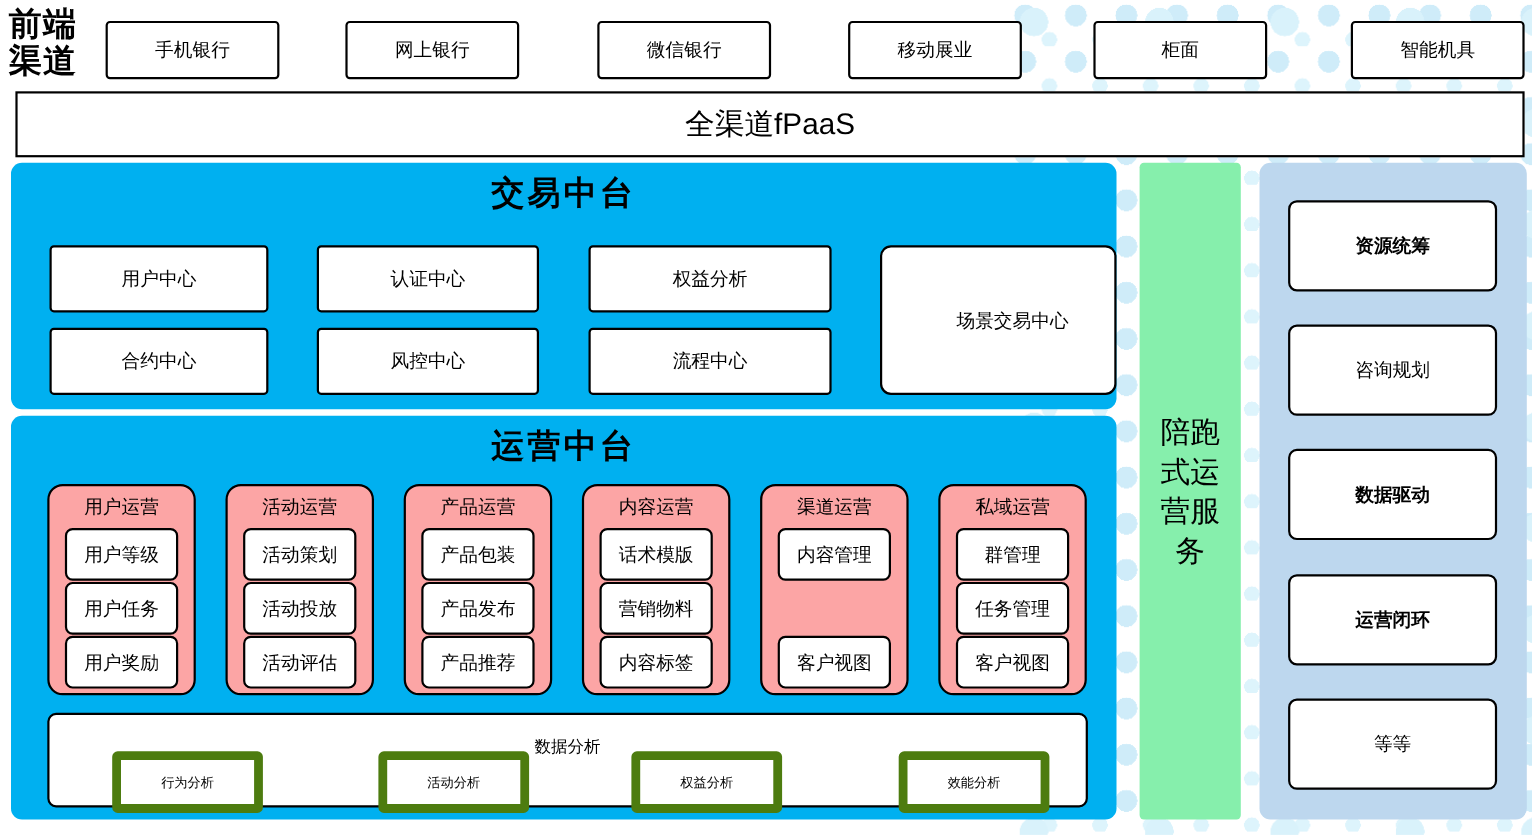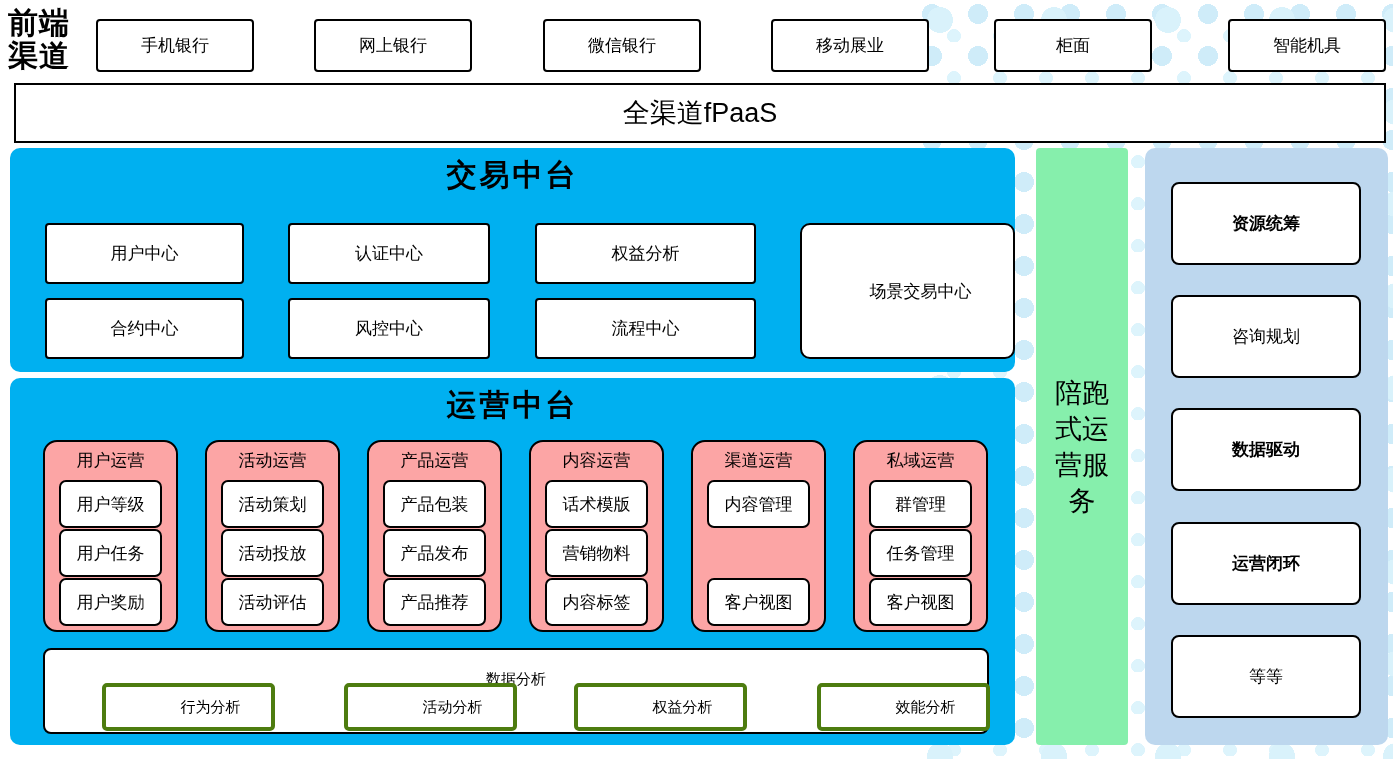--- a/index.html
+++ b/index.html
@@ -68,22 +68,22 @@
   
   .analysis{
     position:absolute;left:33px;top:270px;width:942px;height:82px;
     background:#fff;border:2px solid #000;border-radius:8px;
   }
   .analysis-title{
     position:absolute;left:0;right:0;top:20px;text-align:center;font-size:15px;
   }
   .anitem{
     position:absolute;top:33px;width:121px;height:40px;
-    background:#fff;border:4px solid #4d7c0f;border-radius:5px;
-    display:flex;align-items:center;justify-content:center;font-size:15px;padding-left:44px;
+    background:#fff;border:8px solid #4d7c0f;border-radius:5px;
+    display:flex;align-items:center;justify-content:center;font-size:12px;
   }
   
   .sidebar{
     position:absolute;left:1036px;top:148px;width:92px;height:597px;z-index:1;
     background:#86efac;border-radius:4px;
     display:flex;align-items:center;justify-content:center;
   }
   .sidebar-text{
     width:56px;font-size:27px;line-height:36px;text-align:center;
     word-break:break-all;

